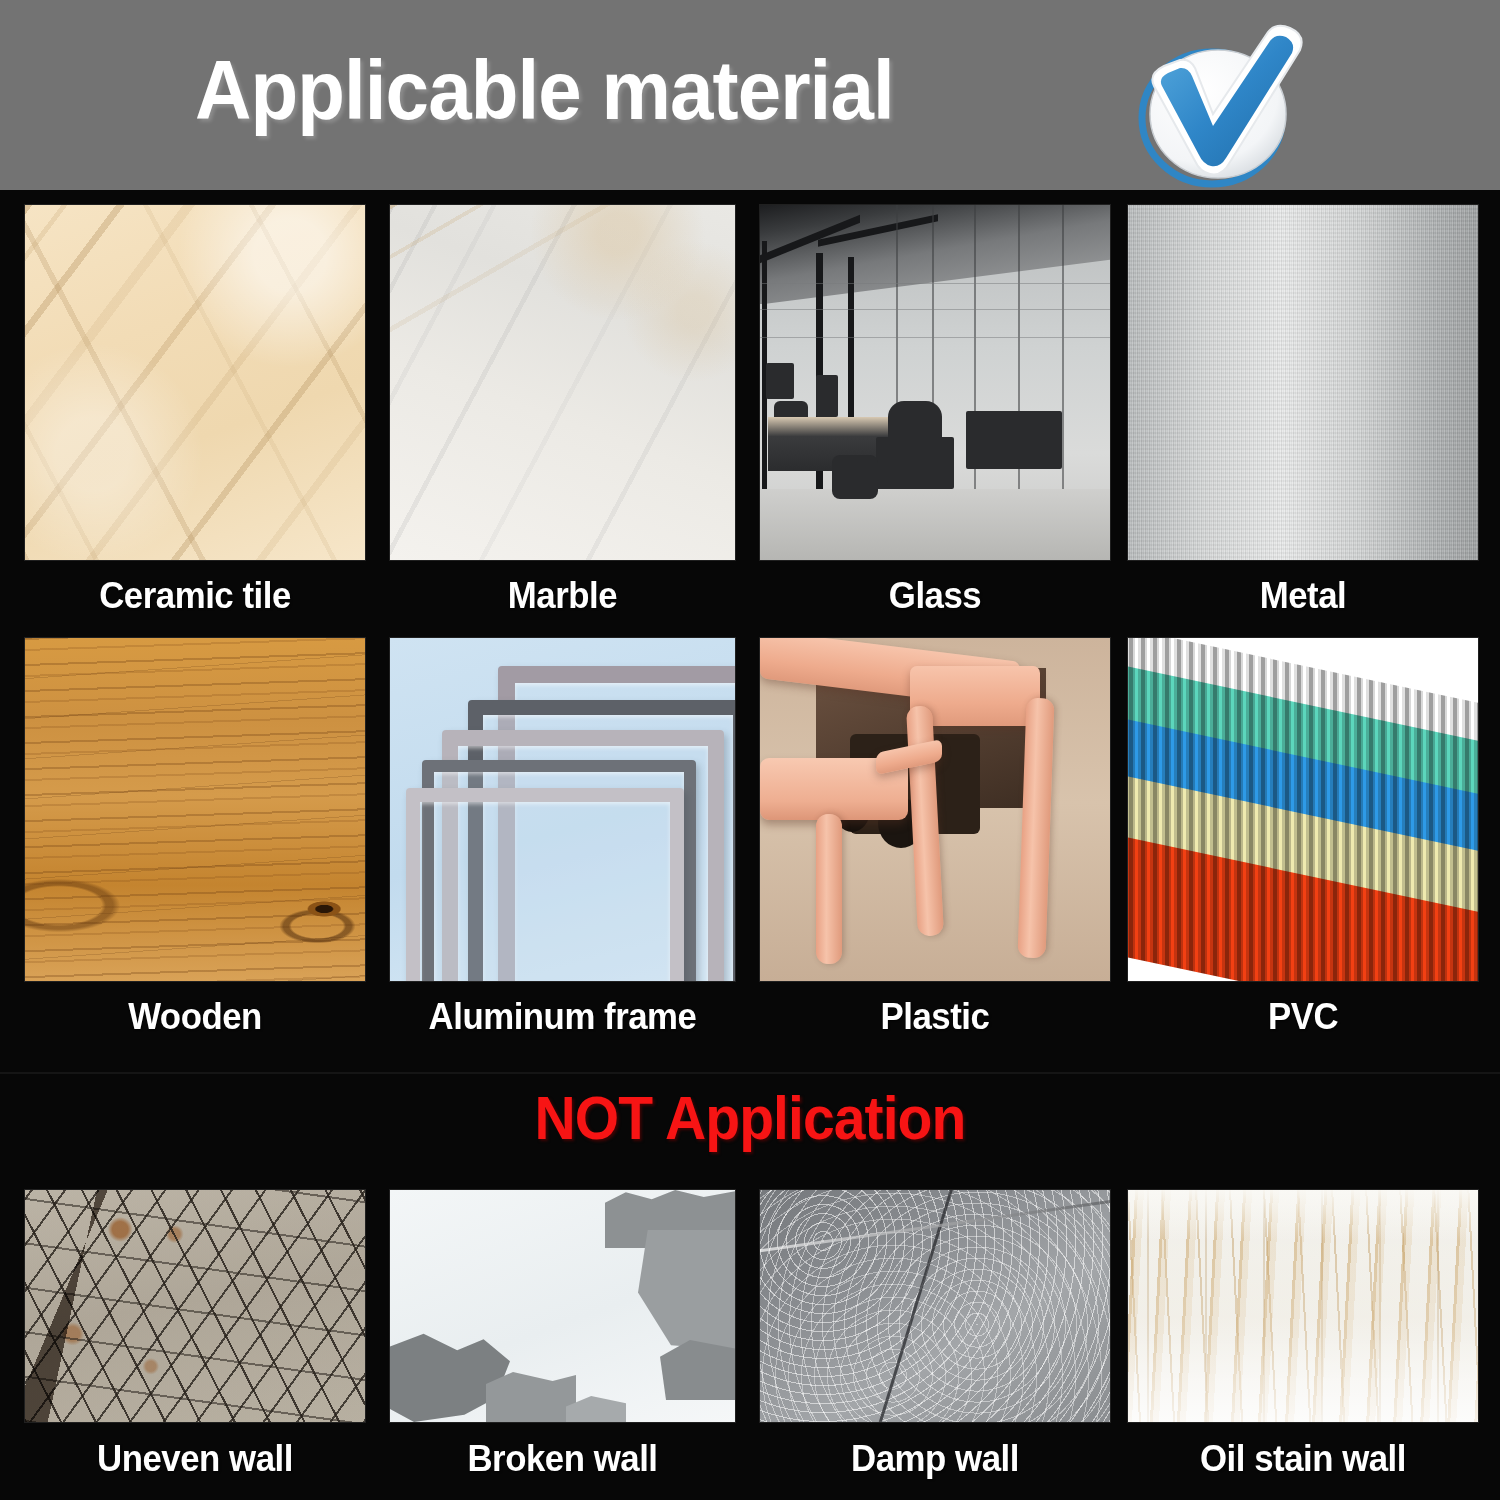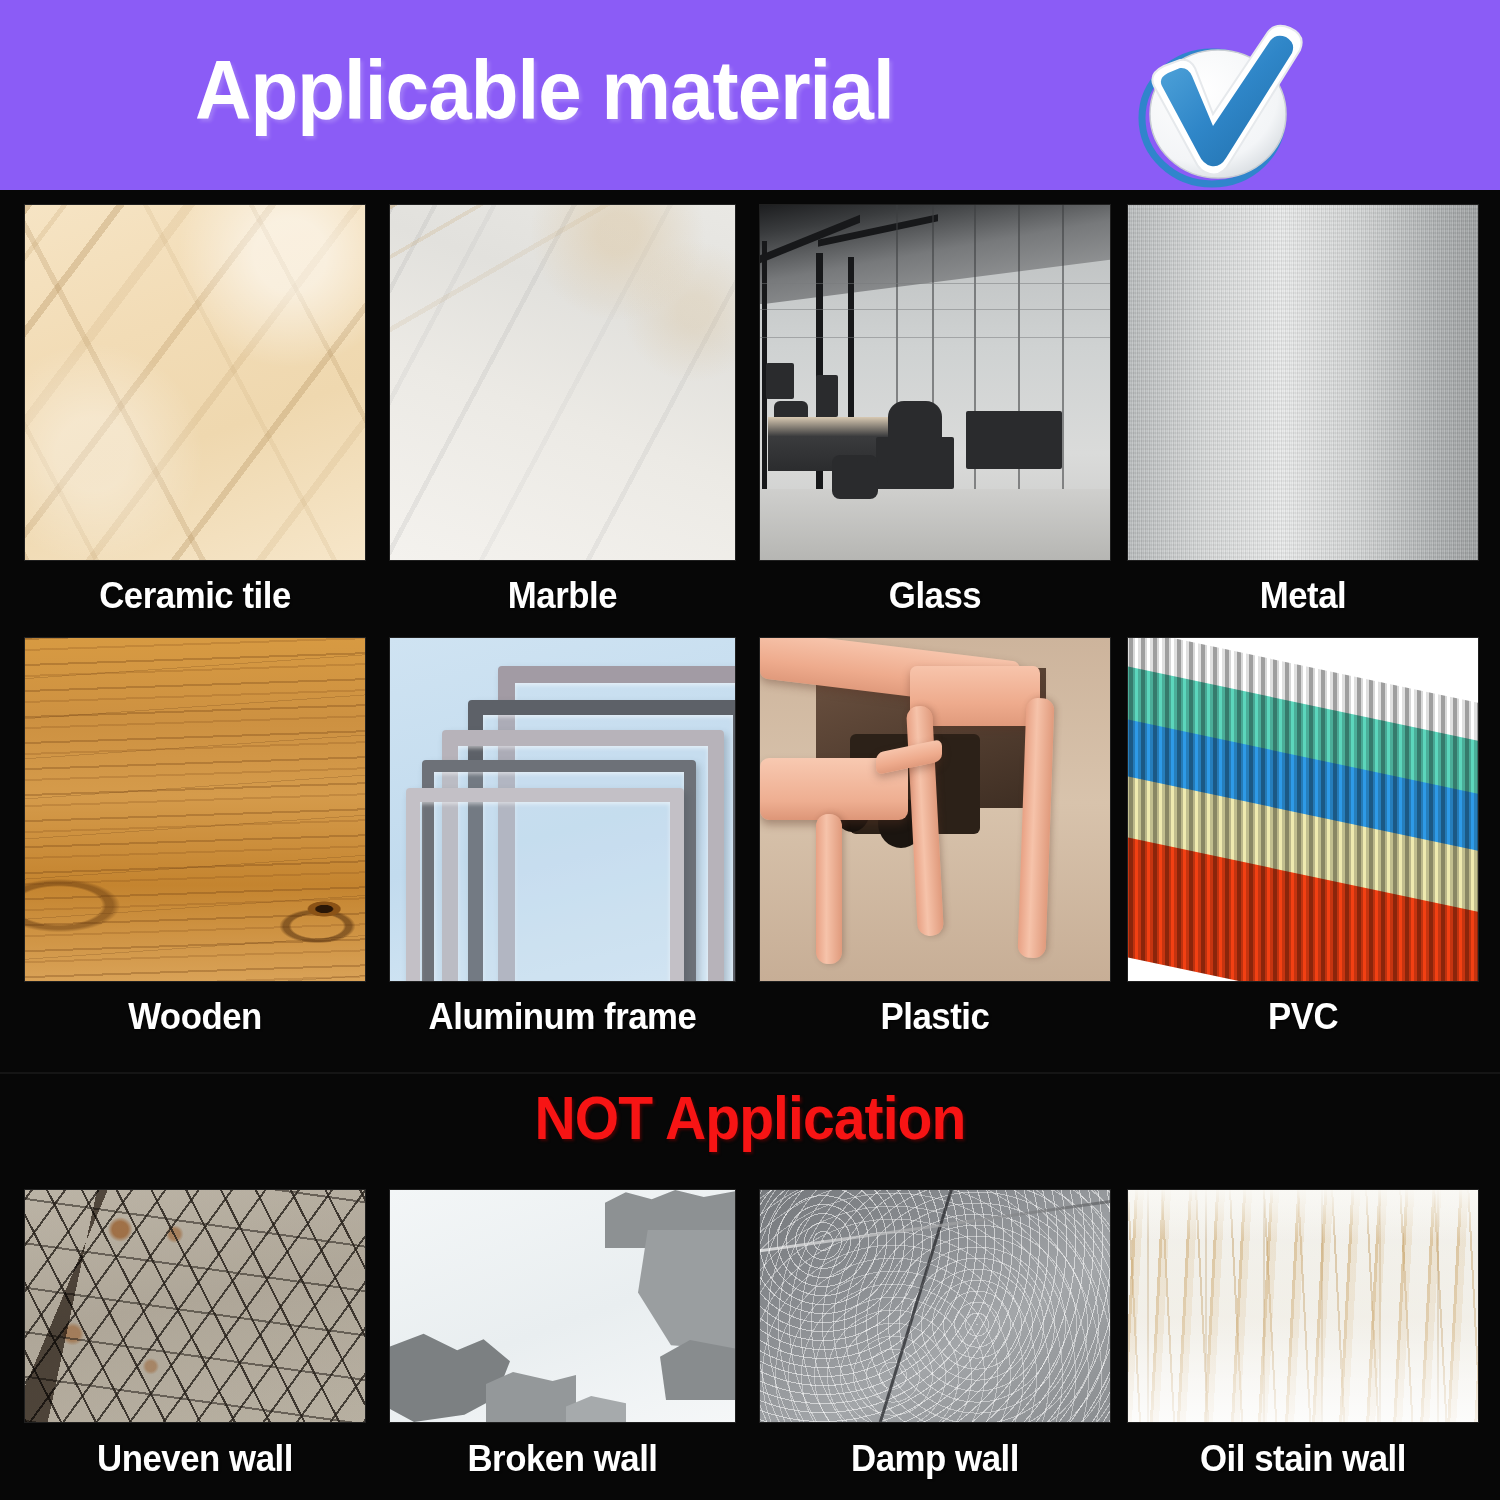--- a/index.html
+++ b/index.html
@@ -7,21 +7,21 @@
   body{
     width:1500px;height:1500px;overflow:hidden;
     font-family:"Liberation Sans","DejaVu Sans",sans-serif;
     background:#070707;
   }
   .page{position:relative;width:1500px;height:1500px;background:#070707;}
 
   
   .header{
     position:absolute;left:0;top:0;width:1500px;height:190px;
-    background:#8b5cf6;
+    background:#737373;
   }
   .title{
     position:absolute;left:195px;top:42px;
     font-size:84px;font-weight:bold;color:#fff;
     letter-spacing:-1px;
     transform:scaleX(0.93);transform-origin:left center;
     text-shadow:3px 3px 4px rgba(255,255,255,0.18);
     white-space:nowrap;
   }
   .check-badge{

